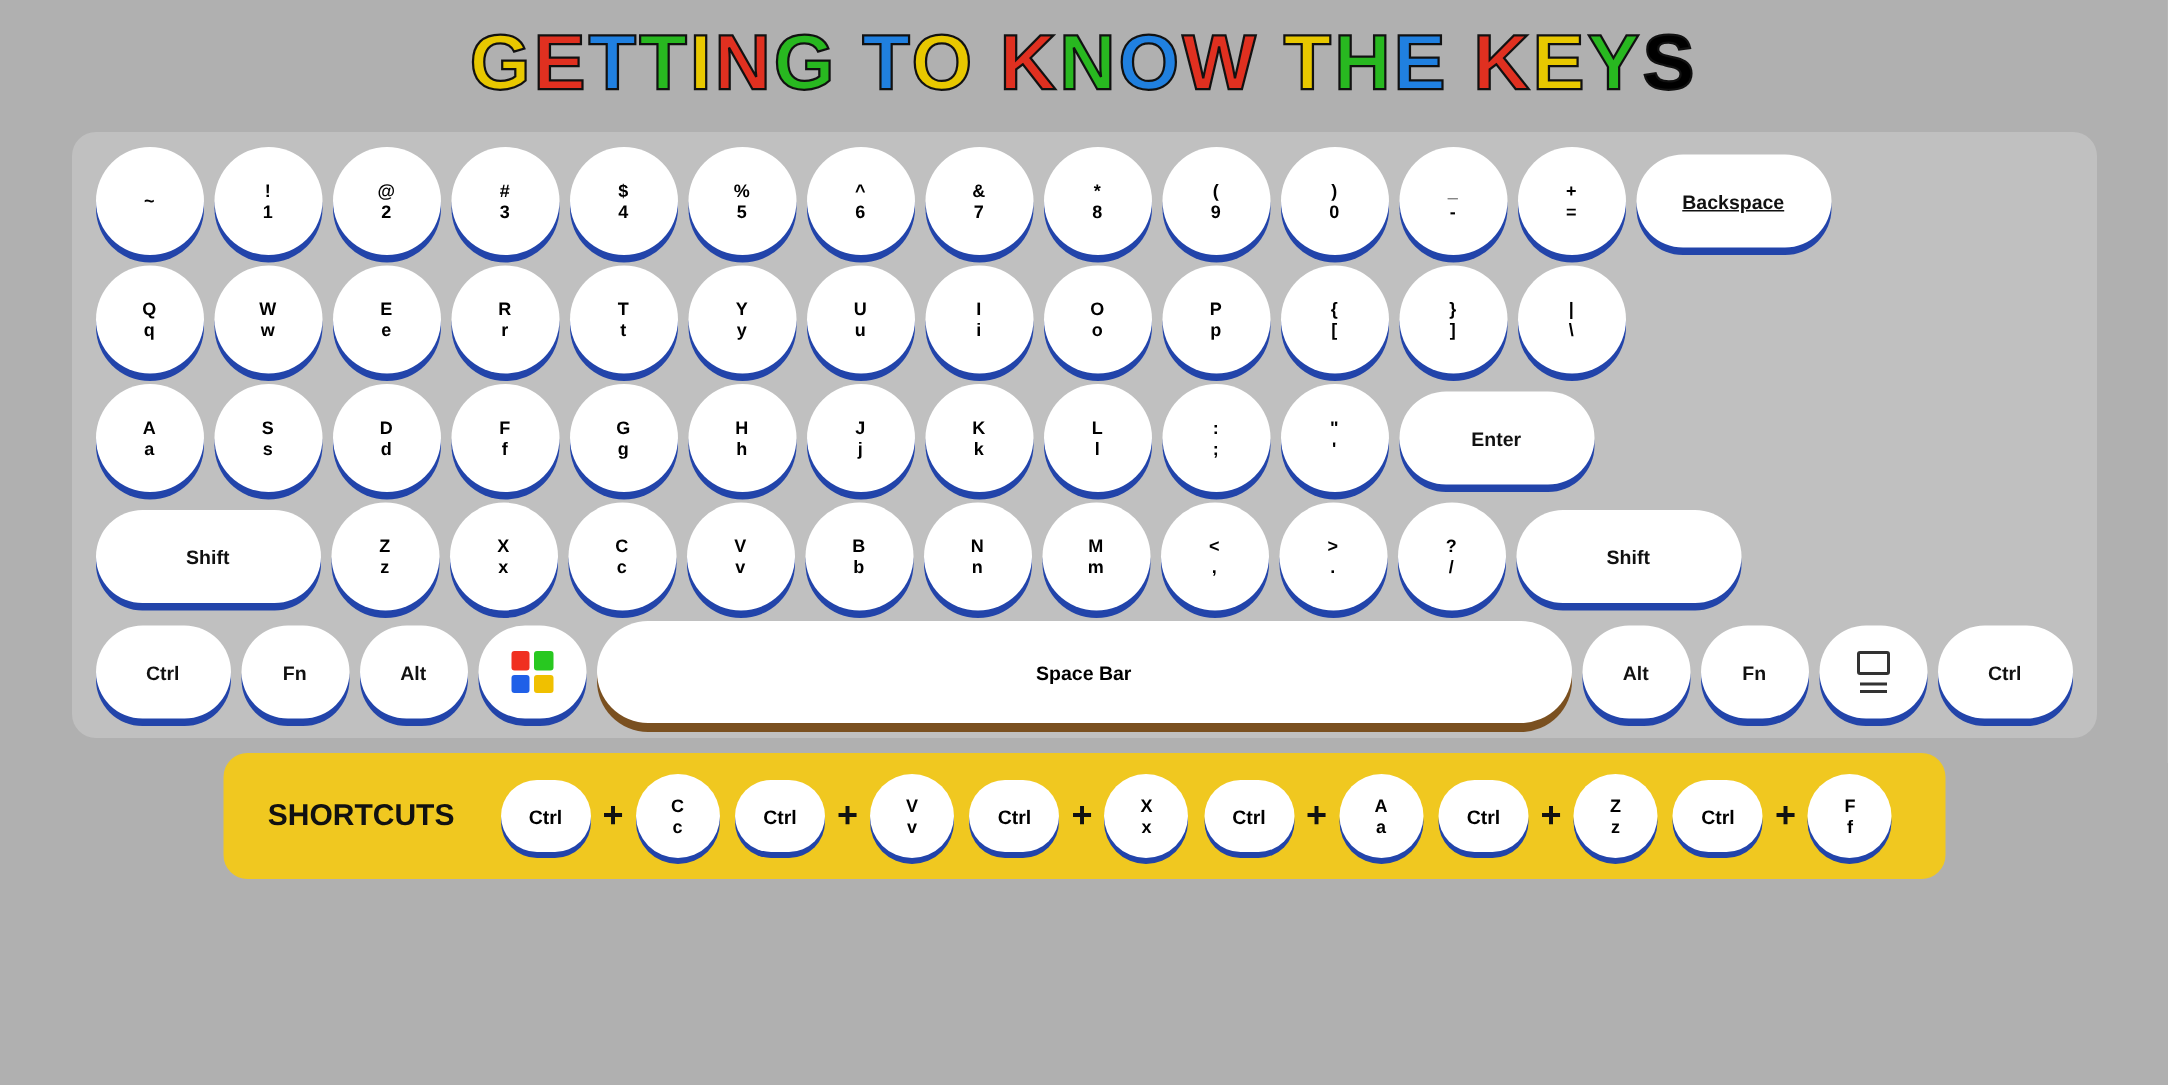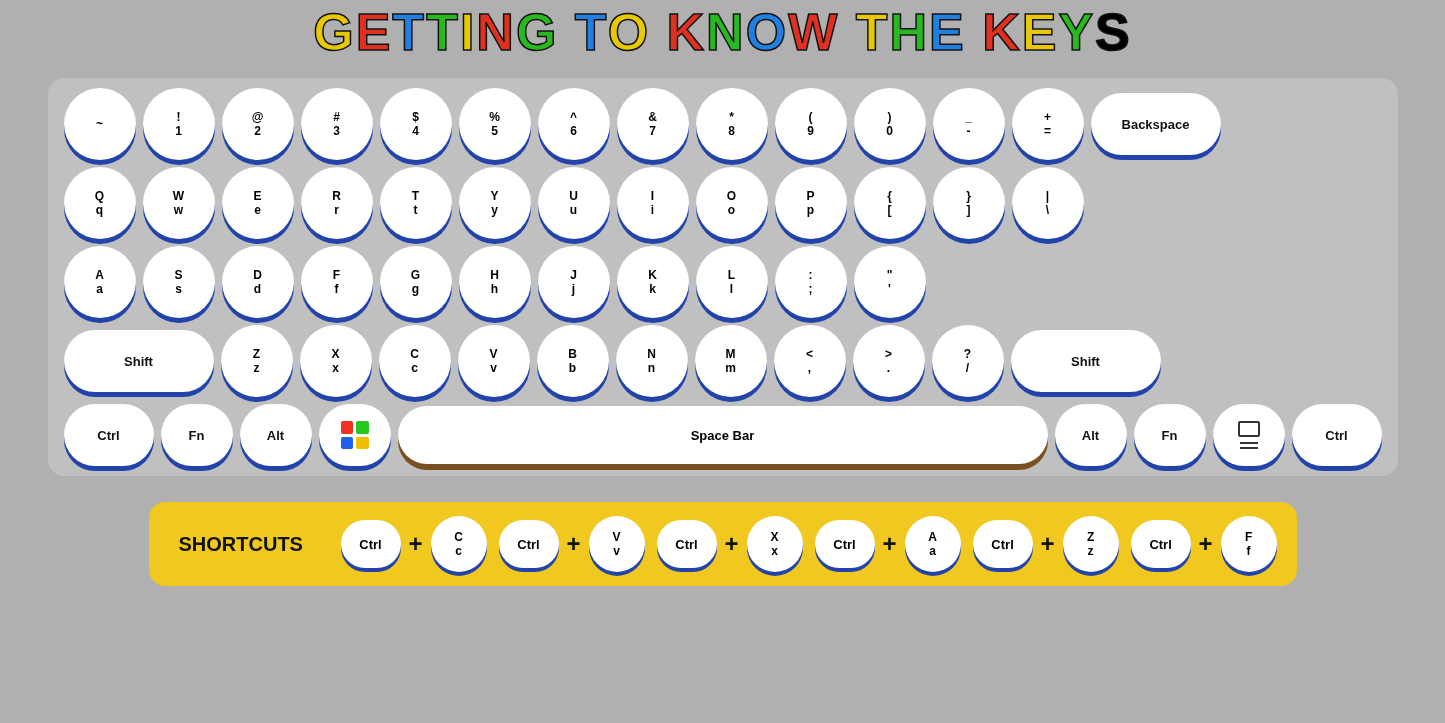--- a/index.html
+++ b/index.html
@@ -11,21 +11,21 @@
       overflow: hidden;
     }
 
     .page {
       width: 1445px;
       min-height: 723px;
       background: #b0b0b0;
       display: flex;
       flex-direction: column;
       align-items: center;
-      padding: 2px 40px 10px 40px;
+      padding: 12px 40px 10px 40px;
     }
 
     .title {
       font-size: 52px;
       font-weight: 900;
       letter-spacing: 2px;
       text-transform: uppercase;
       margin-bottom: 16px;
       font-family: 'Arial Black', Arial, sans-serif;
       -webkit-text-stroke: 1.5px #111;
@@ -125,21 +125,21 @@
       position: absolute;
       inset: -5px;
       border-radius: 50px;
       z-index: -1;
     }
     .key-wide.ring-cyan::before   { background: #00d4f0; }
     .key-wide.ring-blue::before   { background: #2060e8; }
 
     
     .key-space {
-      height: 58px;
+      height: 68px;
       border-radius: 50px;
       box-shadow: 0 6px 0 #7a5020;
       background: white;
       display: flex;
       align-items: center;
       justify-content: center;
       font-size: 13px;
       font-weight: 700;
       flex: 1;
       position: relative;
@@ -209,25 +209,25 @@
       border: 2px solid #333;
       border-radius: 2px;
       margin-bottom: 2px;
     }
 
     
     .shortcuts {
       background: #f0c820;
       border-radius: 16px;
       width: 1148px;
-      margin-top: 26px;
+      margin-top: 10px;
       padding: 14px 30px;
       display: flex;
       align-items: center;
-      gap: 12px;
+      gap: 0;
     }
 
     .shortcuts-label {
       font-size: 20px;
       font-weight: 900;
       color: #111;
       margin-right: 20px;
       font-family: 'Arial Black', Arial, sans-serif;
       white-space: nowrap;
       min-width: 130px;
@@ -332,21 +332,21 @@
         </div>
       <div class="key-circle ring-cyan">
           <div class="key-label">)<br>0</div>
         </div>
       <div class="key-circle ring-cyan">
           <div class="key-label">_<br>-</div>
         </div>
       <div class="key-circle ring-cyan">
           <div class="key-label">+<br>=</div>
         </div>
-      <div class="key-wide with-ring ring-blue" style="width:130px;">Backspace</div>
+      <div class="key-wide with-ring ring-blue" style="width:130px;text-decoration:underline;">Backspace</div>
     </div>
 
     <div class="row">
       <div class="key-circle ring-cyan">
           <div class="key-label">Q<br>q</div>
         </div>
       <div class="key-circle ring-cyan">
           <div class="key-label">W<br>w</div>
         </div>
       <div class="key-circle ring-red">
@@ -411,20 +411,21 @@
         </div>
       <div class="key-circle ring-cyan">
           <div class="key-label">L<br>l</div>
         </div>
       <div class="key-circle ring-cyan">
           <div class="key-label">:<br>;</div>
         </div>
       <div class="key-circle ring-cyan">
           <div class="key-label">"<br>'</div>
         </div>
+      <div class="key-wide with-ring ring-blue" style="width:130px;">Enter</div>
     </div>
 
     <div class="row">
       <div class="key-wide with-ring ring-cyan" style="width:150px;">Shift</div>
       <div class="key-circle ring-cyan">
           <div class="key-label">Z<br>z</div>
         </div>
       <div class="key-circle ring-yellow">
           <div class="key-label">X<br>x</div>
         </div>

